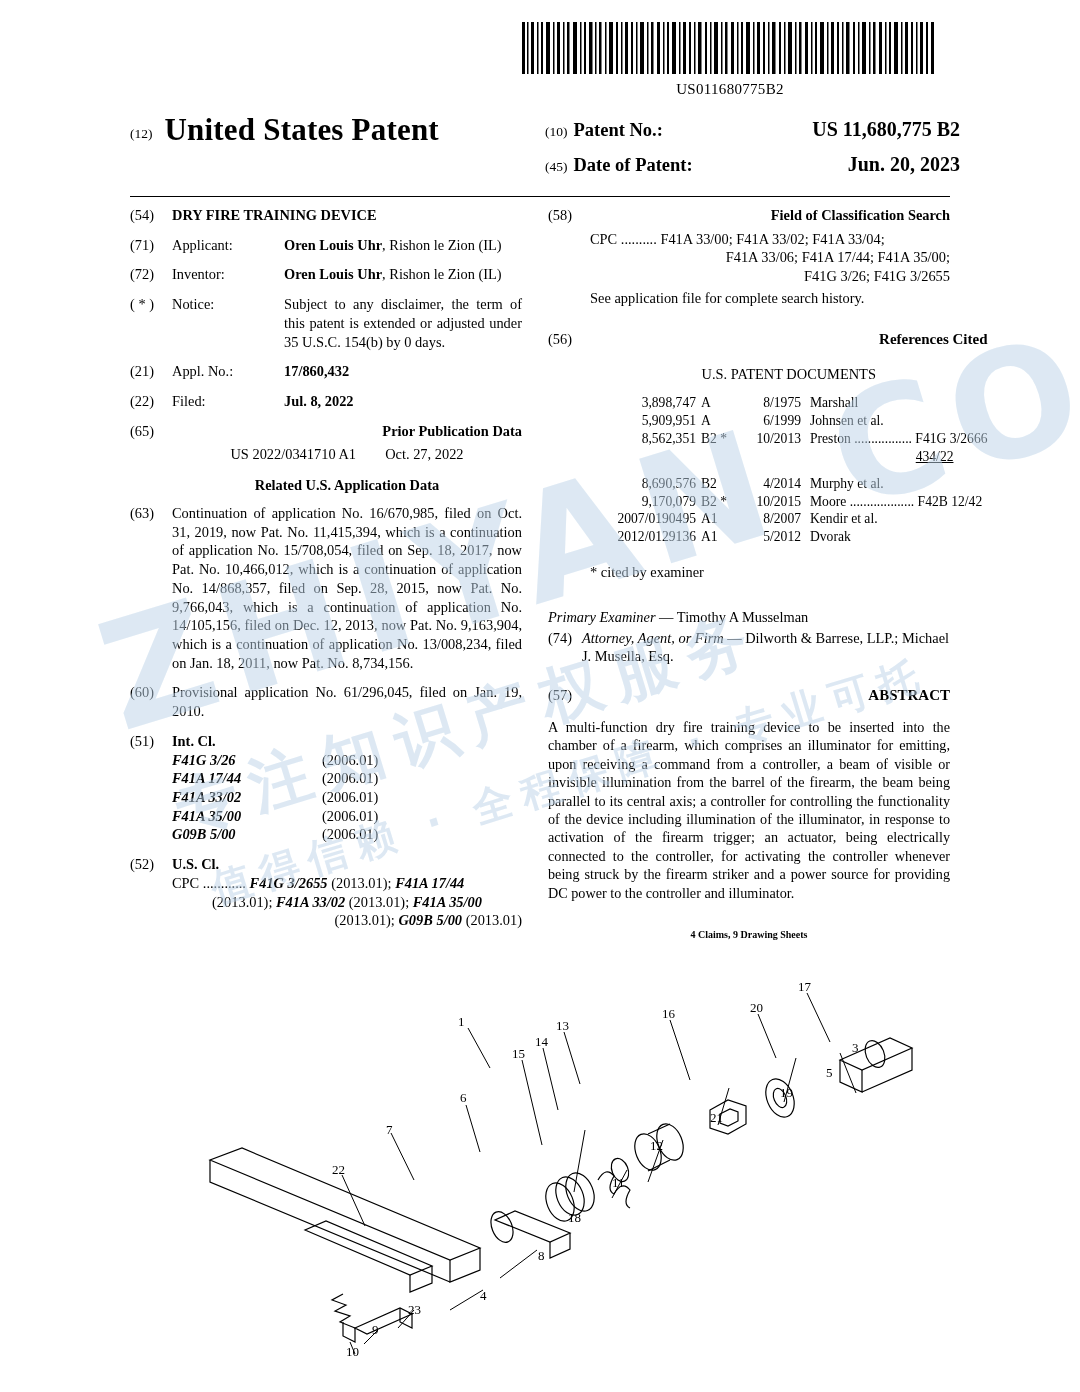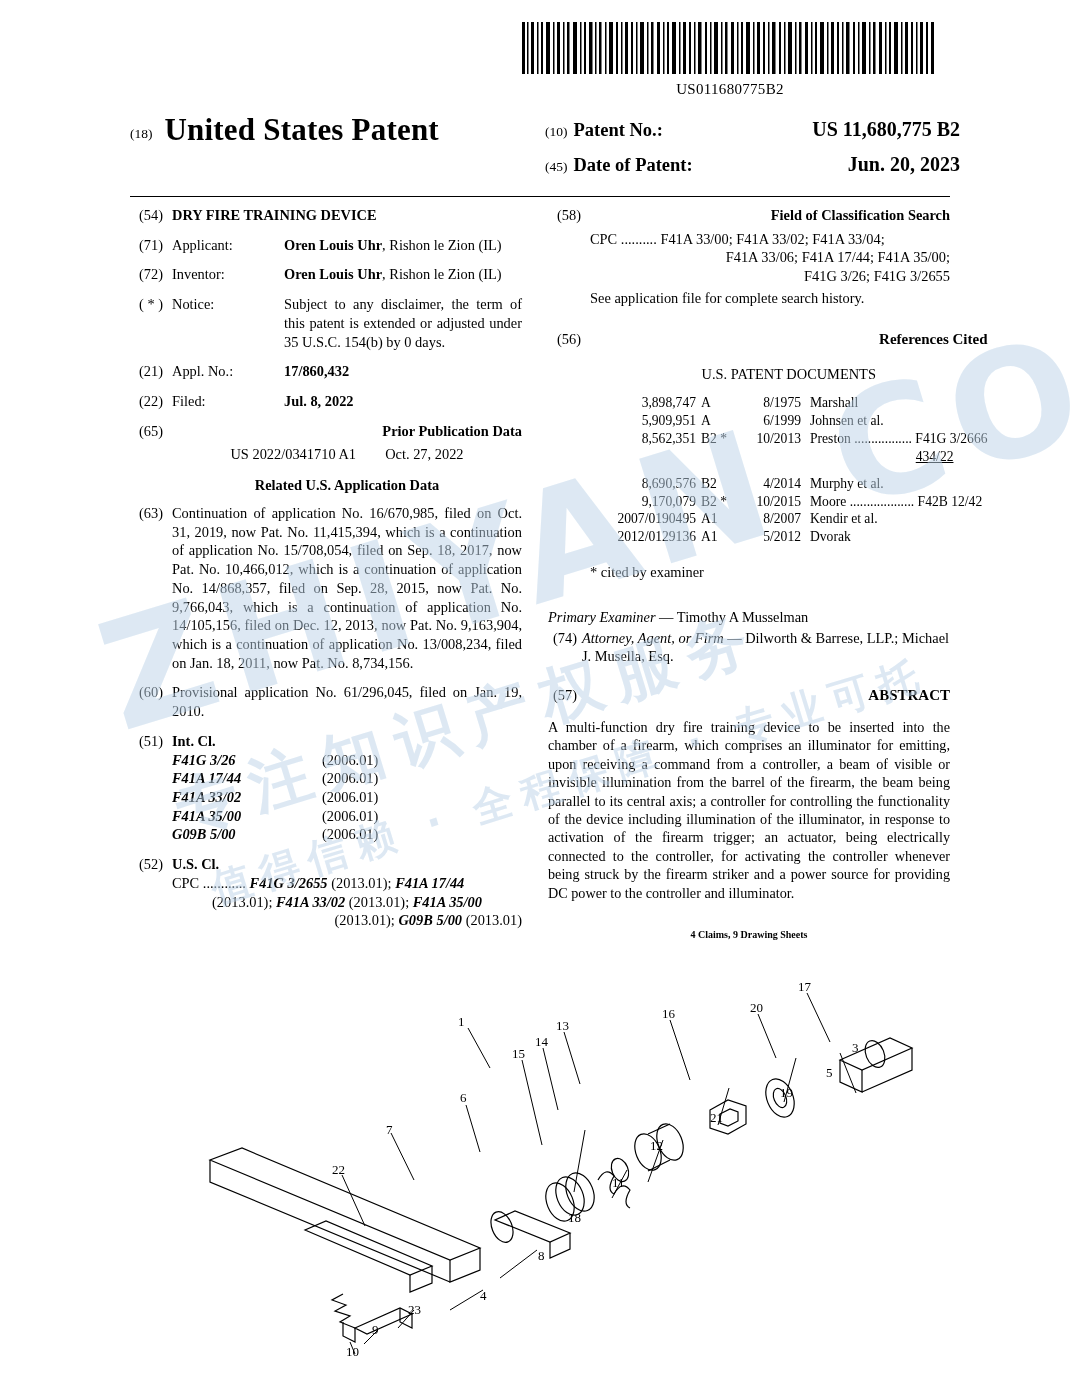--- a/index.html
+++ b/index.html
@@ -22,21 +22,21 @@
   .mh-row .lbl{margin-left:6px;}
   .mh-row .val{margin-left:auto;font-size:20px;}
   .rule{position:absolute;left:130px;top:196px;width:820px;border-top:1.6px solid #000;}
 
   
   .col{position:absolute;top:206px;font-size:14.4px;line-height:1.30;}
   .col-l{left:130px;width:392px;}
   .col-r{left:548px;width:402px;}
 
   .item{display:flex;margin-bottom:11px;}
-  .num{width:42px;flex:0 0 42px;text-align:center;}
+  .num{width:42px;flex:0 0 42px;}
   .body{flex:1;}
   .b{font-weight:bold;}
   .i{font-style:italic;}
   .bi{font-weight:bold;font-style:italic;}
   .center{text-align:center;}
   .just{text-align:justify;}
   .hdr{font-weight:bold;text-align:right;margin-bottom:5px;}
   .sub{display:flex;}
   .sub .k{width:112px;flex:0 0 112px;}
   .intcl{display:flex;}
@@ -157,21 +157,21 @@
           <rect x="406" y="0" width="2" height="52"></rect>
         <rect x="411" y="0" width="3" height="52"></rect>
       </g>
     </svg>
     <div class="barcode-num">US011680775B2</div>
   </div>
 
   <div class="masthead">
     <div class="mh-left">
       <div>
-        <span class="small-num">(18)</span>
+        <span class="small-num">(12)</span>
         <span class="title-main">United States Patent</span>
       </div>
     </div>
     <div class="mh-right">
       <div class="mh-row">
         <span class="small-num" style="font-weight:normal">(10)</span>
         <span class="lbl">Patent No.:</span>
         <span class="val">US 11,680,775 B2</span>
       </div>
       <div class="mh-row">

